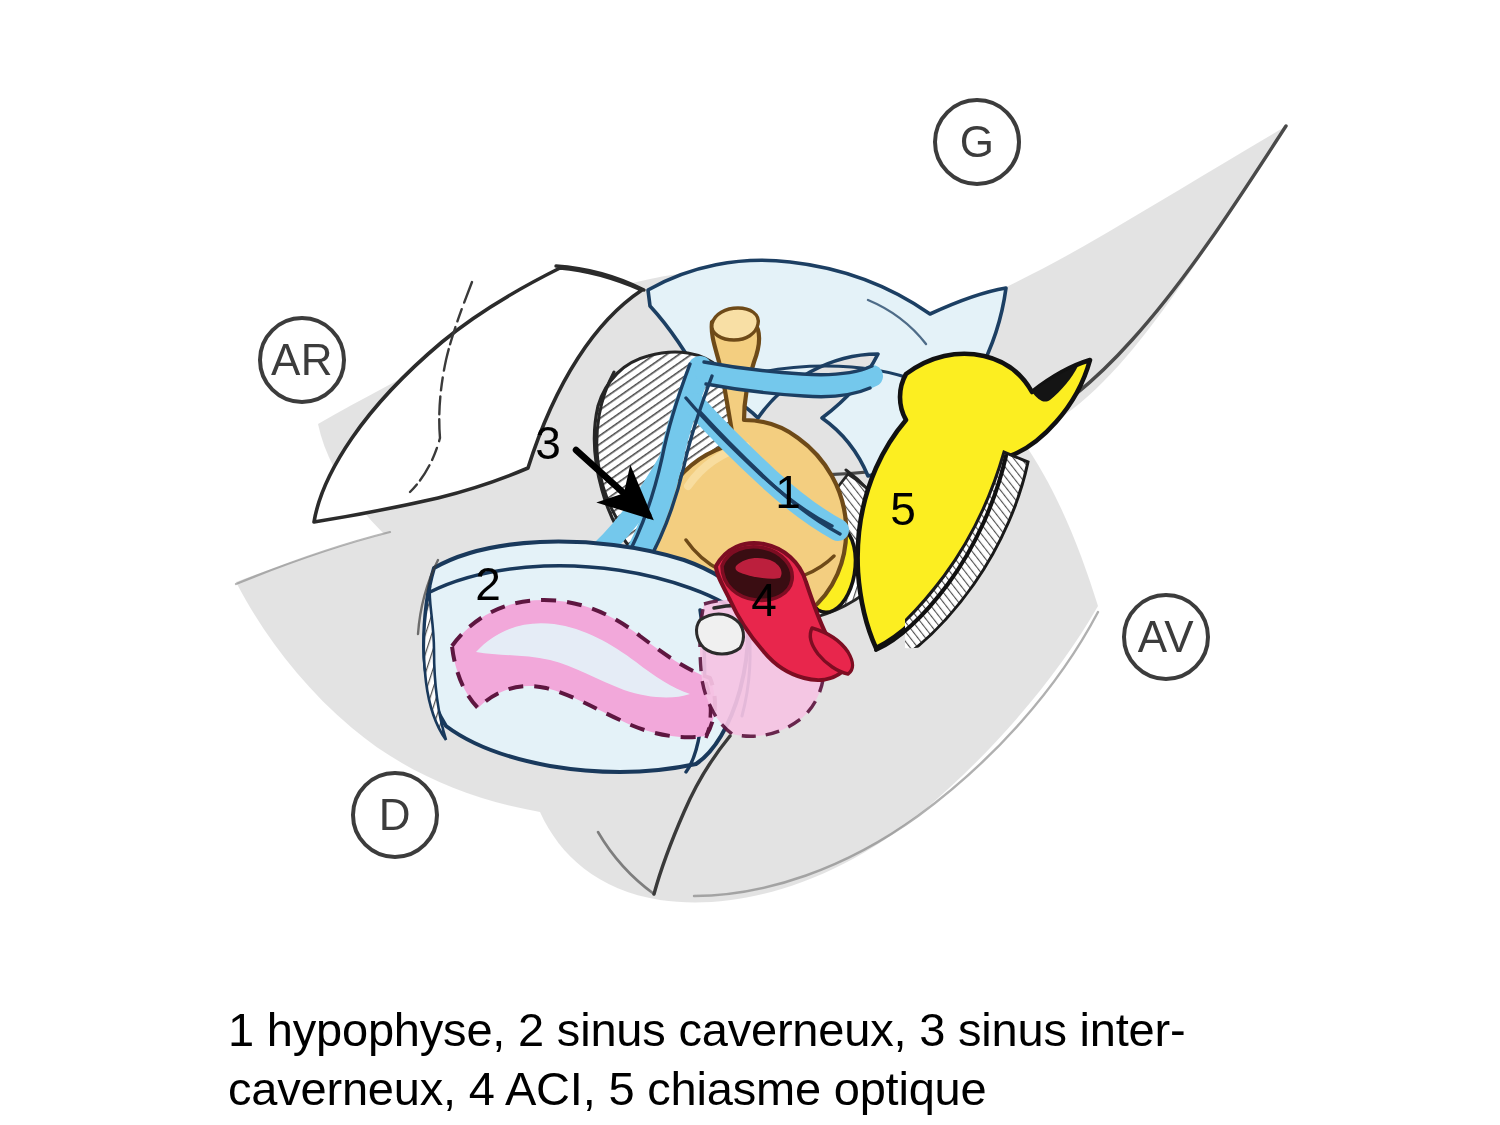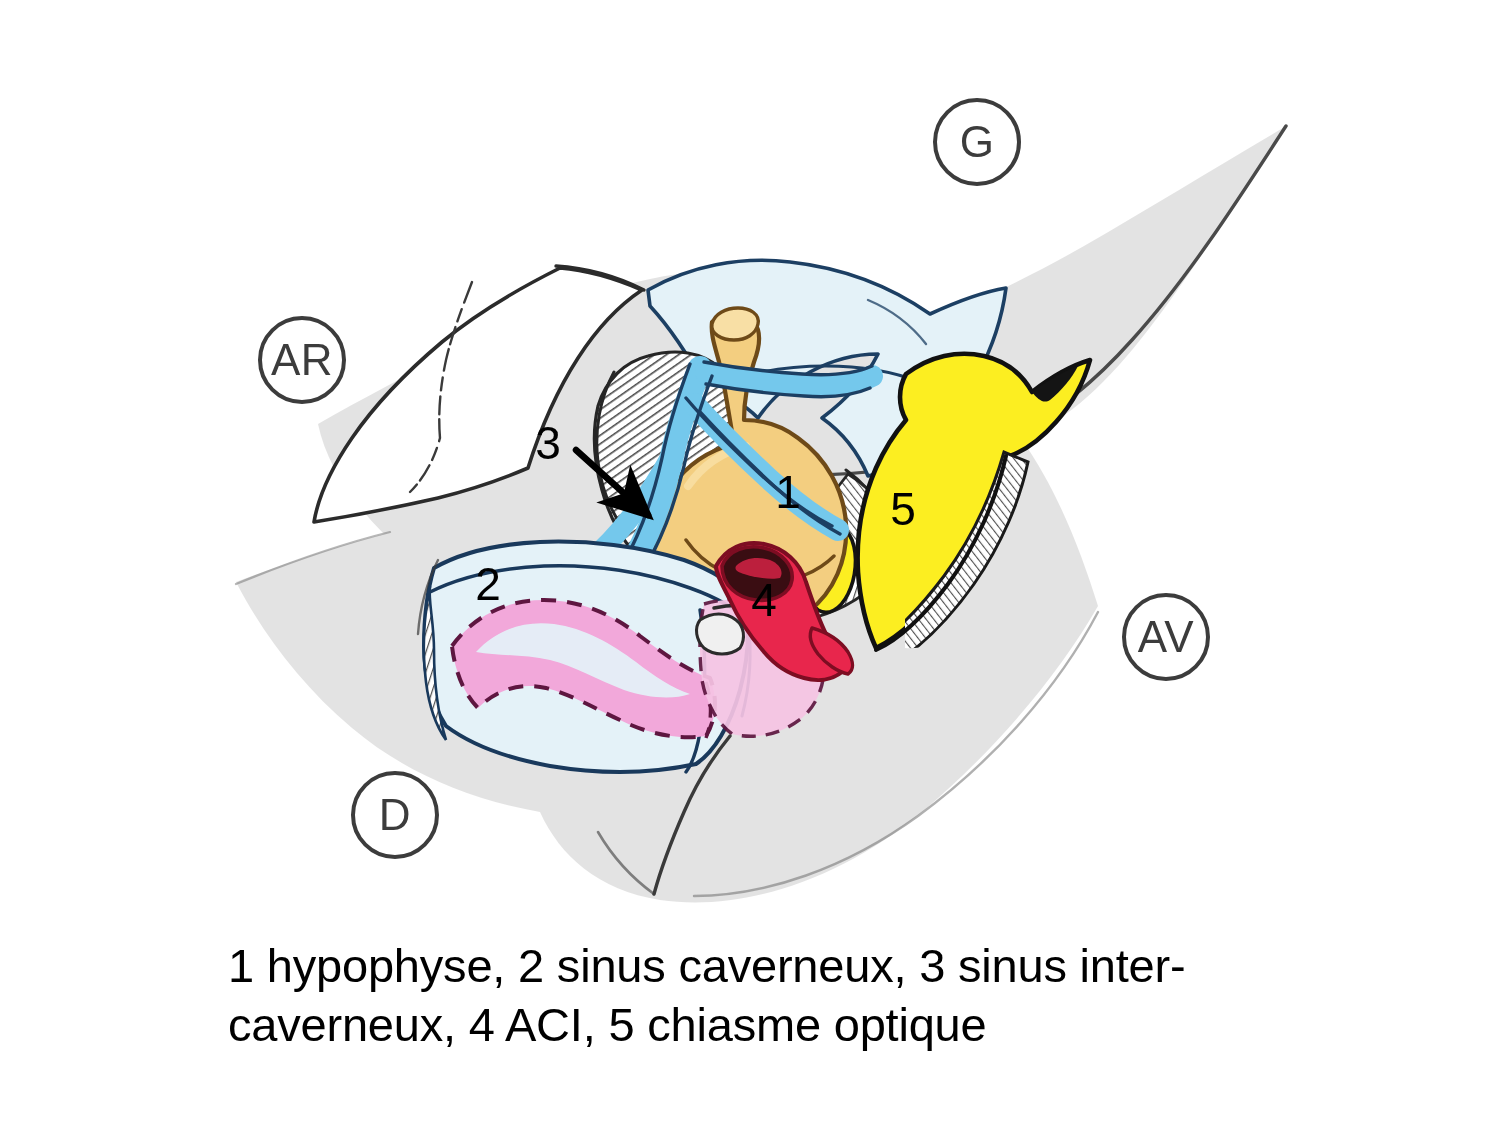--- a/index.html
+++ b/index.html
@@ -50,21 +50,21 @@
 
   .orient-circle {
     fill: none;
     stroke: #3c3c3c;
     stroke-width: 4;
   }
 
   #caption {
     position: absolute;
     left: 228px;
-    top: 936px;
+    top: 1000px;
     width: 1120px;
     font-family: "Liberation Sans", sans-serif;
     font-size: 47px;
     line-height: 1.26;
     color: #000000;
     letter-spacing: -0.2px;
     white-space: pre-line;
   }
 </style>
 </head>

